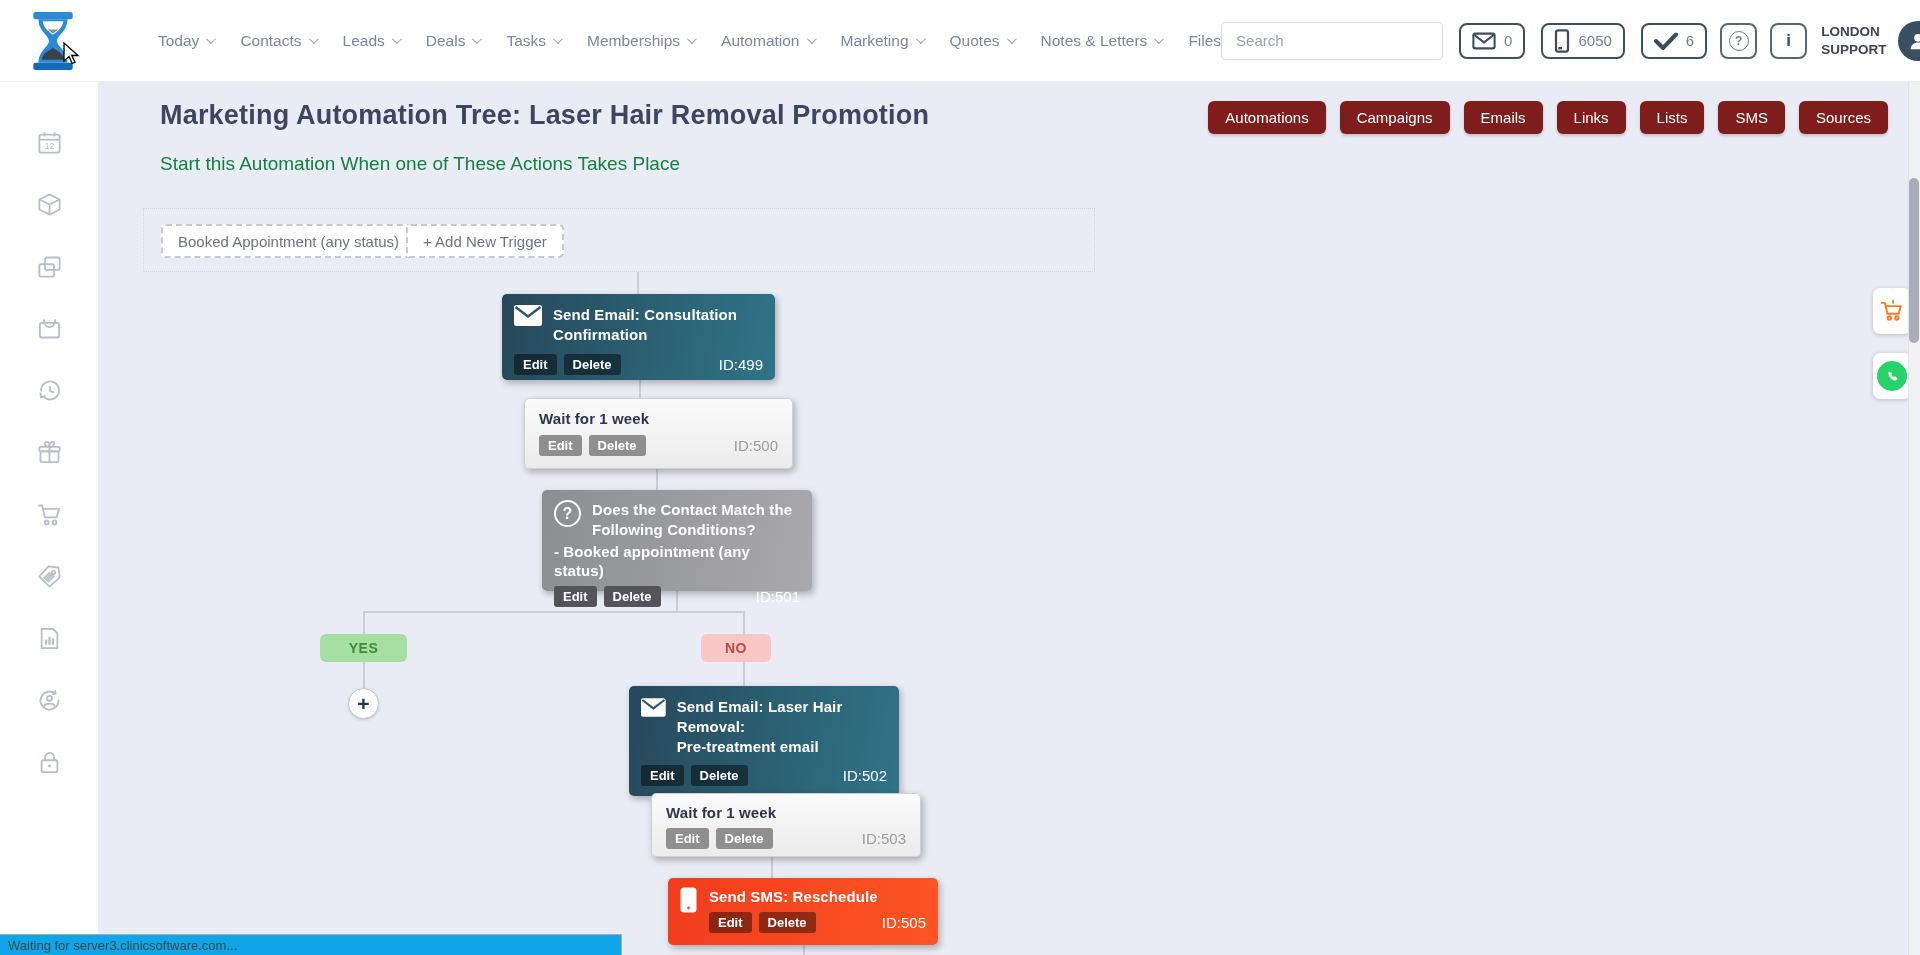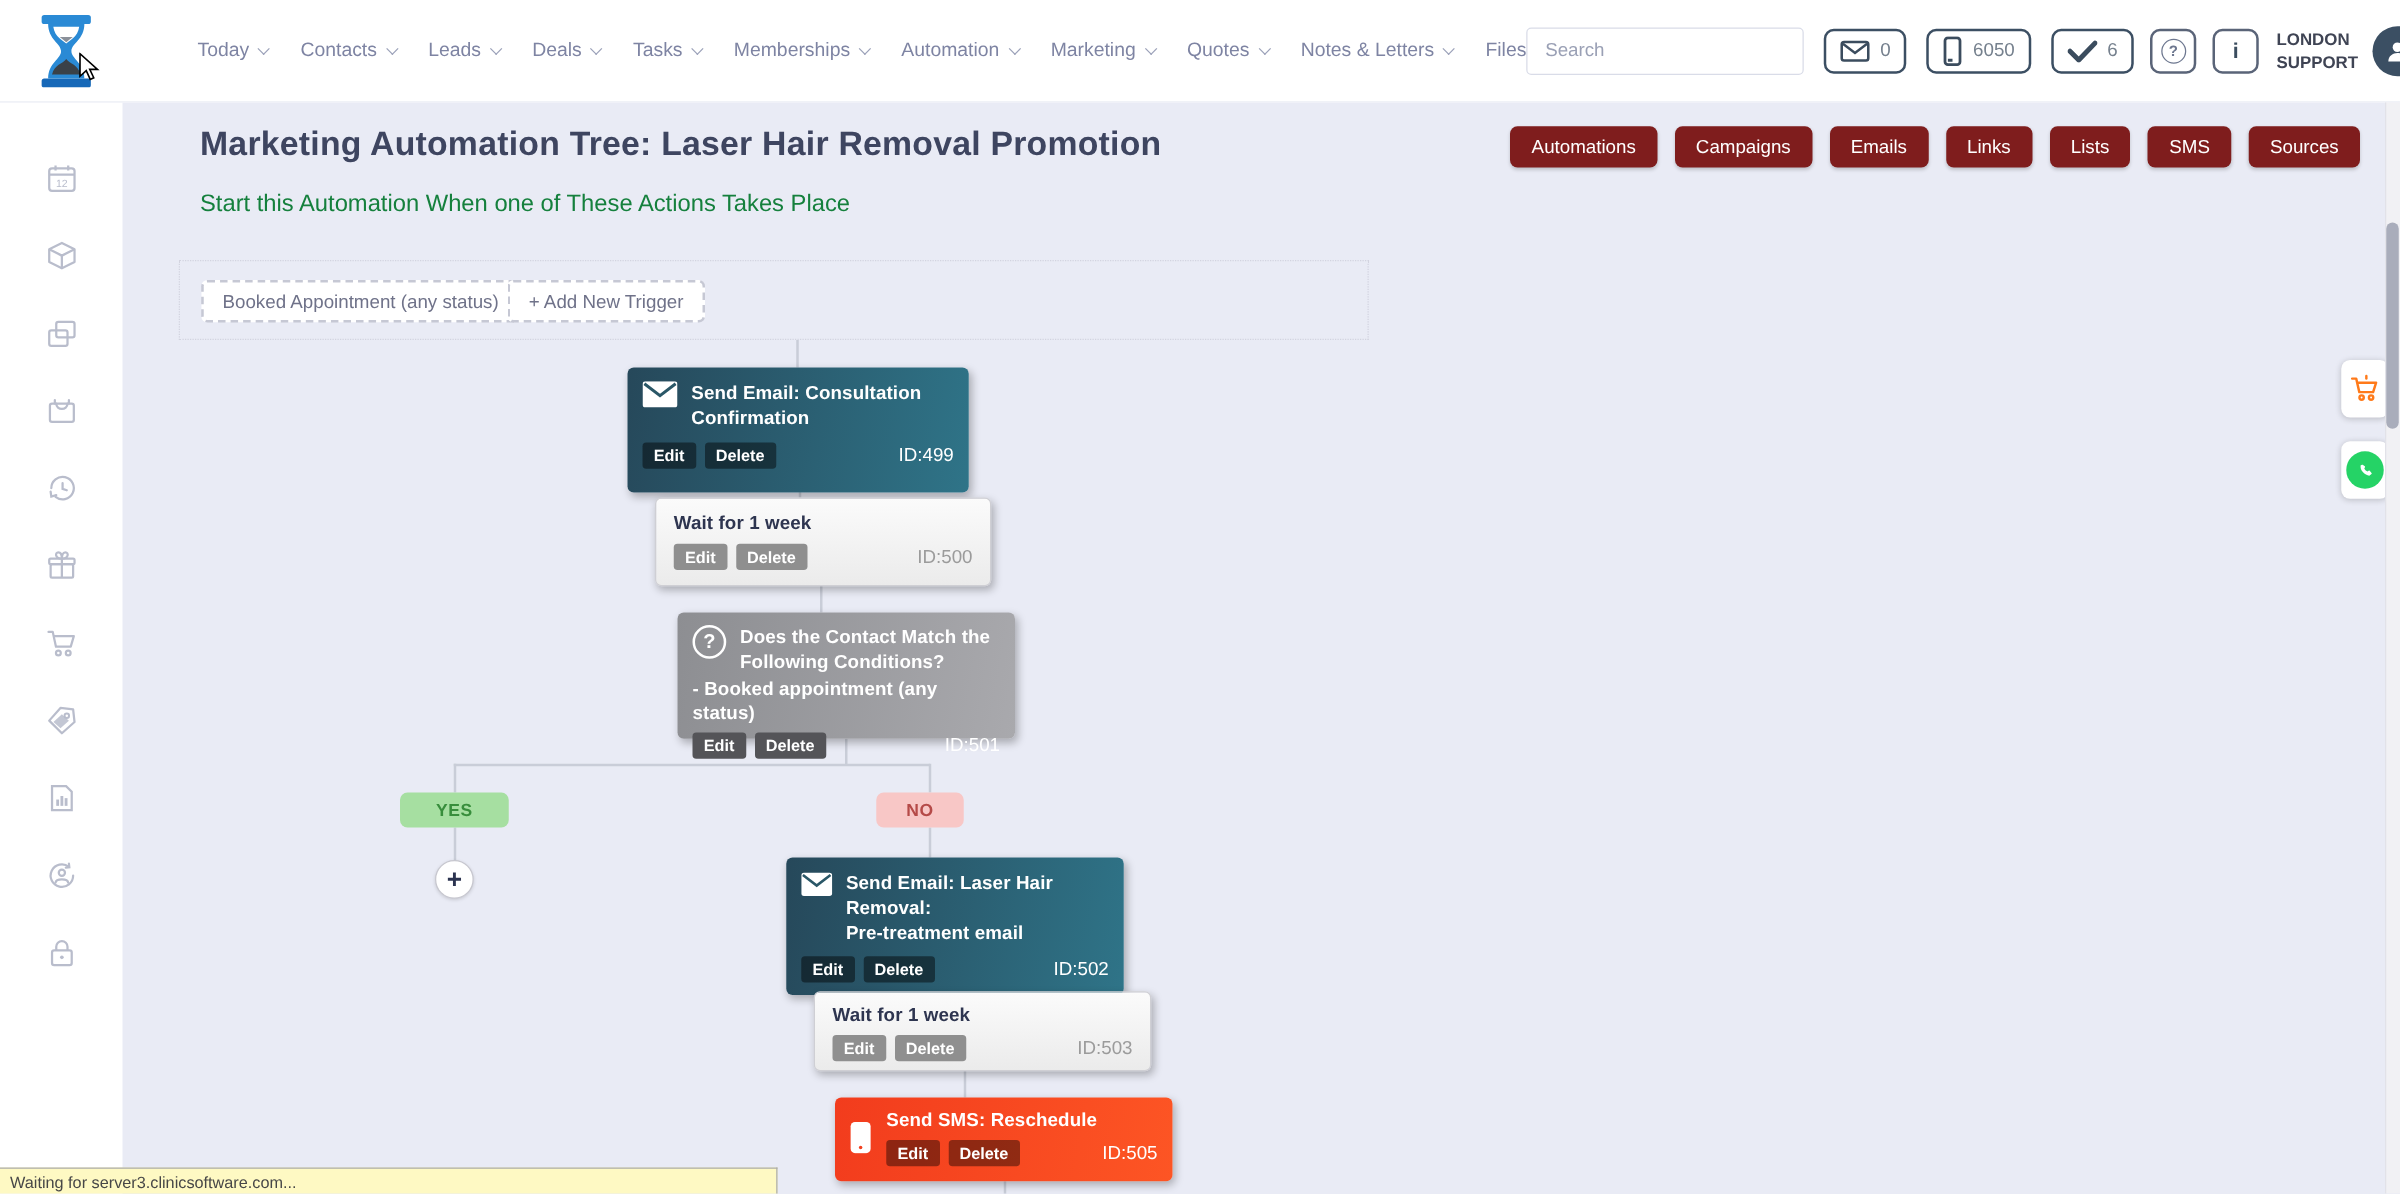--- a/index.html
+++ b/index.html
@@ -67,21 +67,21 @@
   .badge-yes { background:#a6dfa1; color:#388e3c; }
   .badge-no  { background:#f8c7c6; color:#b54a48; }
   .plus-btn { position:absolute; width:31px; height:31px; border-radius:50%; background:#fff; border:1px solid #c7c7cf;
               color:#2b3350; font-size:21px; font-weight:bold; display:flex; align-items:center; justify-content:center;
               cursor:pointer; box-shadow:0 1px 3px rgba(0,0,0,.15); }
   .qmark { width:27px; height:27px; min-width:27px; border:2.5px solid #fff; border-radius:50%; color:#fff; font-weight:bold;
            font-size:16px; display:flex; align-items:center; justify-content:center; }
   .qmark::after { content:"?"; }
 
   
-  .statusbar { position:absolute; left:0; bottom:0; width:622px; height:21px; background:#fef9c3;
+  .statusbar { position:absolute; left:0; bottom:0; width:622px; height:21px; background:#0ea5e9;
                border-top:1px solid #ababab; border-right:1px solid #ababab; z-index:40;
                font-size:13px; color:#474747; display:flex; align-items:center; padding-left:8px;}
   .scroll-track { position:absolute; right:0; top:82px; width:12px; height:873px; background:#f1f1f4; border-left:1px solid #e2e2e8; z-index:35;}
   .scroll-thumb { position:absolute; right:1px; top:96px; width:10px; height:165px; background:#a9adbb; border-radius:5px; cursor:pointer;}
   .float-card { position:absolute; width:38px; height:46px; background:#fff; border-radius:7px;
                 box-shadow:0 1px 5px rgba(0,0,0,.2); display:flex; align-items:center; justify-content:center; cursor:pointer; z-index:20;}
   .wa-circle { width:30px; height:30px; border-radius:50%; background:#25d366; display:flex; align-items:center; justify-content:center;}
   .cursor { position:absolute; left:62px; top:42px; z-index:60; pointer-events:none; }
 </style>
 </head>
@@ -310,21 +310,21 @@
   <div class="vline" style="left:676px;top:591px;height:21px;"></div>
   <div class="hline" style="left:363px;top:611px;width:381px;"></div>
   <div class="vline" style="left:363px;top:611px;height:23px;"></div>
   <div class="vline" style="left:743px;top:611px;height:23px;"></div>
   <div class="vline" style="left:363px;top:662px;height:27px;"></div>
   <div class="vline" style="left:743px;top:662px;height:24px;"></div>
   <div class="vline" style="left:761px;top:771px;height:22px;"></div>
   <div class="vline" style="left:771px;top:857px;height:21px;"></div>
   <div class="vline" style="left:803px;top:945px;height:10px;"></div>
 
-  <div class="node teal" style="left:502px;top:294px;width:273px;height:100px;">
+  <div class="node teal" style="left:502px;top:294px;width:273px;height:86px;">
     <div class="n-top">
       <svg width="28" height="21" viewBox="0 0 28 21">
         <rect x="0" y="0" width="28" height="21" rx="2.5" fill="#ffffff"></rect>
         <path d="M1.5,2 L14,11.5 L26.5,2" fill="none" stroke="#2a5767" stroke-width="2.4"></path>
       </svg>
       <div class="n-title">Send Email: Consultation
 Confirmation</div>
     </div>
     <div class="n-bottom">
       <span class="chip">Edit</span>
@@ -380,21 +380,21 @@
   <div class="node wait" style="left:651px;top:793px;width:270px;height:64px;padding:9px 14px;">
     <div class="n-title">Wait for 1 week</div>
     <div class="n-bottom" style="margin-top:5px;">
       <span class="chip">Edit</span>
       <span class="chip">Delete</span>
       <span class="n-id">ID:503</span>
     </div>
   </div>
 
   <div class="node sms" style="left:668px;top:878px;width:270px;height:67px;padding:9px 12px;">
-    <div class="n-top" style="align-items:center;gap:12px;">
+    <div class="n-top" style="gap:12px;">
       <svg width="17" height="26" viewBox="0 0 17 26">
         <rect x="0.5" y="0.5" width="16" height="25" rx="3.5" fill="#ffffff"></rect>
         <circle cx="8.5" cy="21" r="1.4" fill="#f24120"></circle>
       </svg>
       <div style="flex:1;">
         <div class="n-title">Send SMS: Reschedule</div>
         <div class="n-bottom" style="margin-top:5px;">
           <span class="chip">Edit</span>
           <span class="chip">Delete</span>
           <span class="n-id">ID:505</span>

